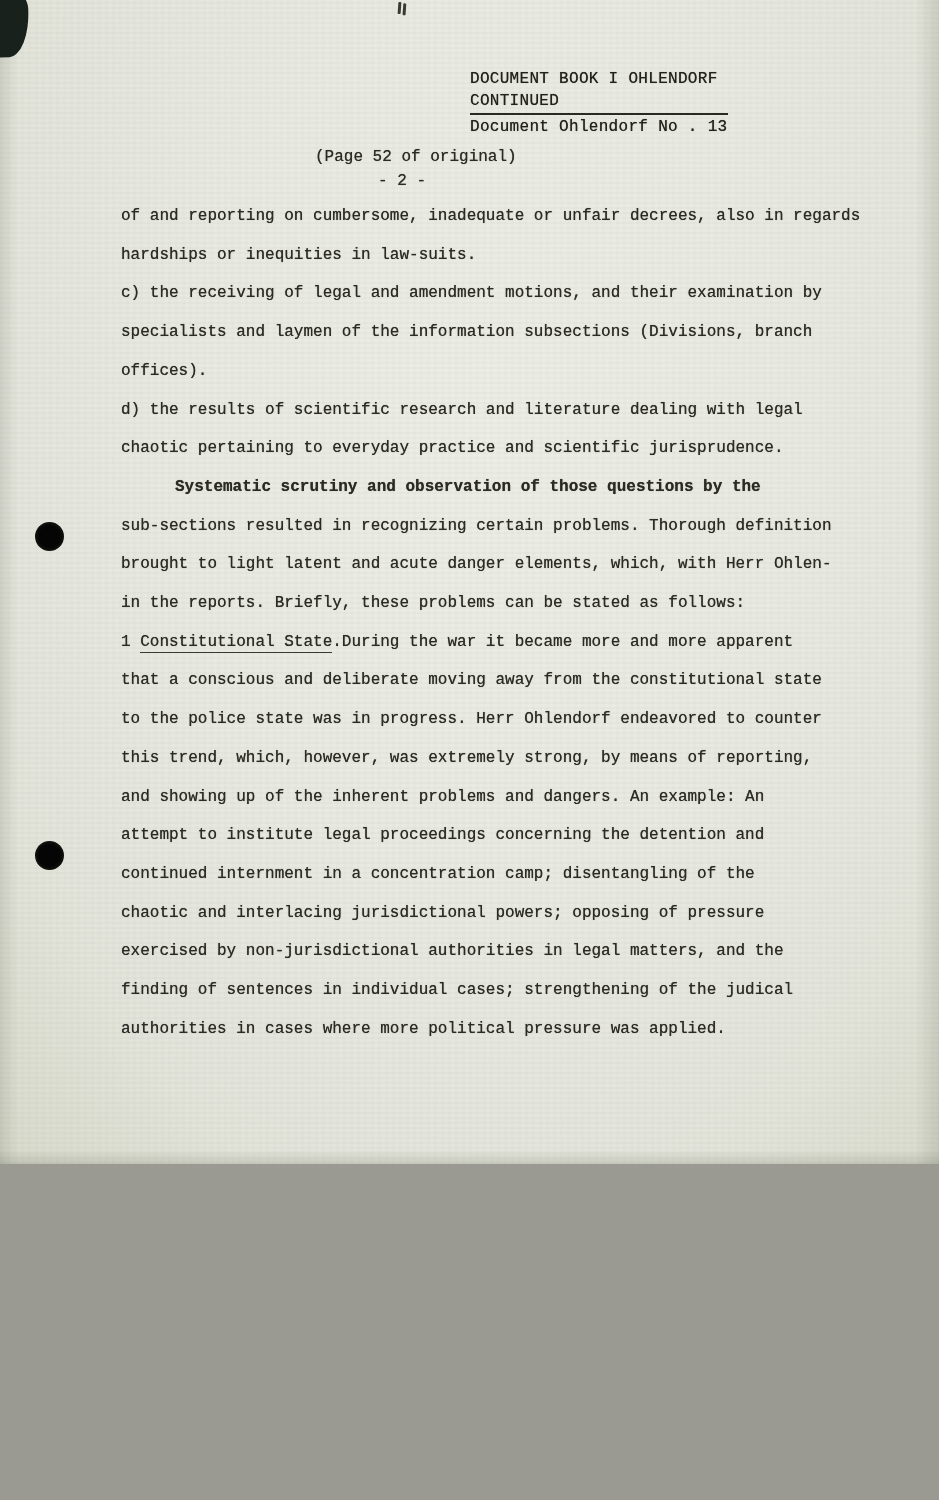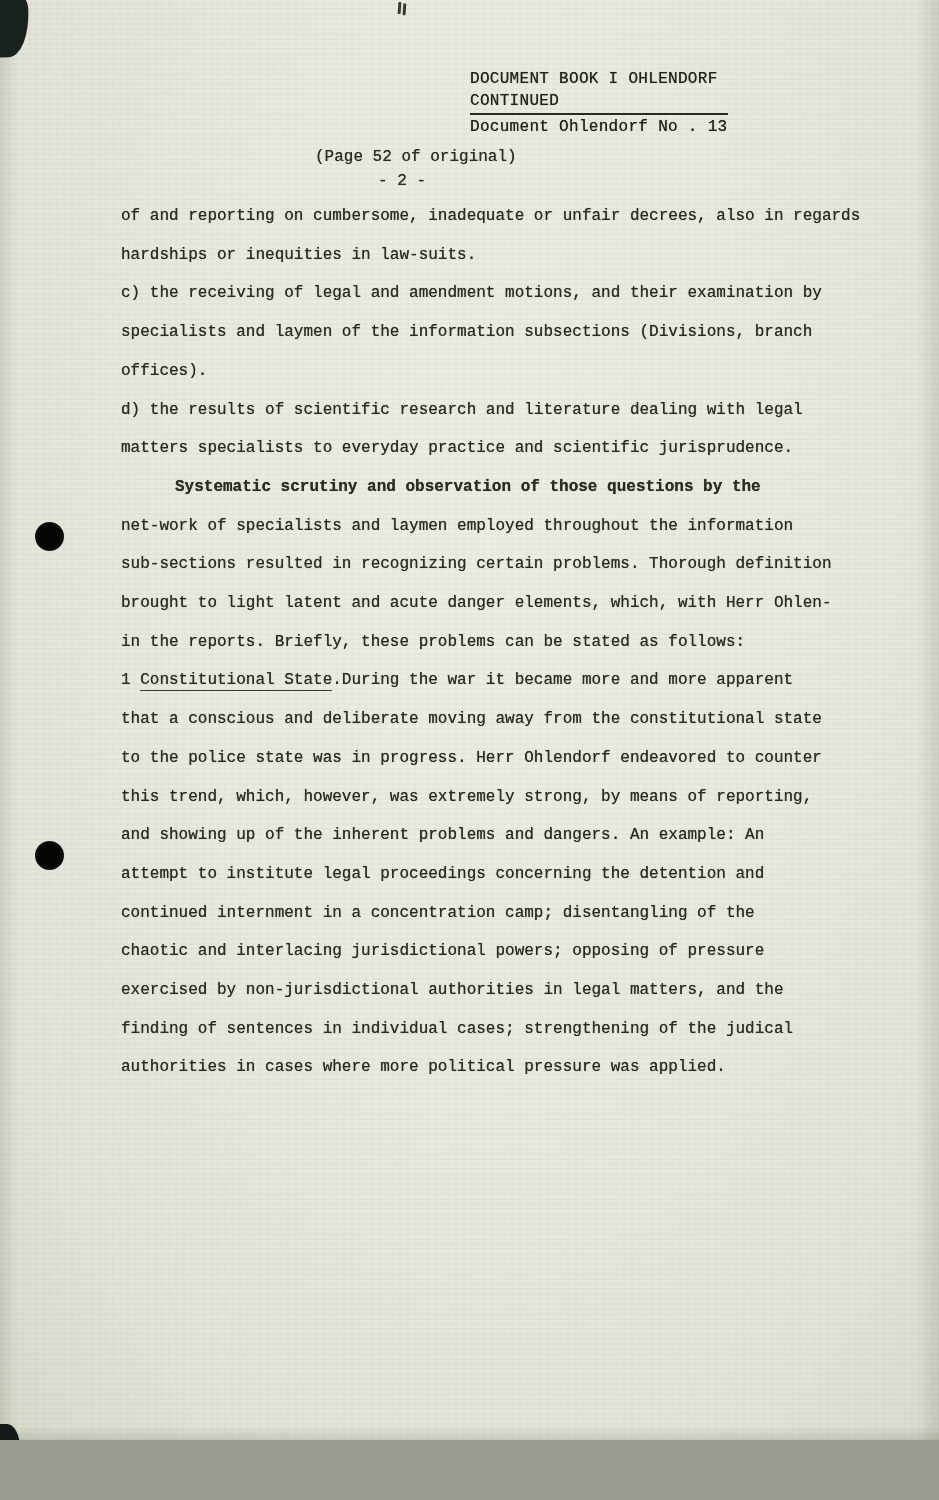--- a/index.html
+++ b/index.html
@@ -3,21 +3,21 @@
 <meta charset="utf-8">
 <style>
   html, body {
     margin: 0;
     padding: 0;
     background: #9a9a92;
   }
   .page {
     position: relative;
     width: 939px;
-    height: 1440px;
+    height: 1164px;
     overflow: hidden;
     background:
       radial-gradient(ellipse at 52% 38%, #ecede5 0%, #e8e9e1 45%, #e2e3d9 78%, #d8dacc 100%);
     font-family: "Liberation Mono", "DejaVu Sans Mono", monospace;
     color: #2b2a24;
   }
   .texture {
     position: absolute;
     inset: 0;
     pointer-events: none;
@@ -164,24 +164,23 @@
 
   <div class="bodytext">
     <div class="line">of and reporting on cumbersome, inadequate or unfair decrees, also in regards</div>
     <div class="line">hardships or inequities in law-suits.</div>
 
     <div class="line">c) the receiving of legal and amendment motions, and their examination by</div>
     <div class="line">specialists and laymen of the information subsections (Divisions, branch</div>
     <div class="line">offices).</div>
 
     <div class="line">d) the results of scientific research and literature dealing with legal</div>
-    <div class="line">matters specialists to everyday practice and scientific jurisprudence.</div>
+    <div class="line">chaotic pertaining to everyday practice and scientific jurisprudence.</div>
 
     <div class="line indent">Systematic scrutiny and observation of those questions by the</div>
-    <div class="line">net-work of specialists and laymen employed throughout the information</div>
     <div class="line">sub-sections resulted in recognizing certain problems. Thorough definition</div>
     <div class="line">brought to light latent and acute danger elements, which, with Herr Ohlen-</div>
     <div class="line">in the reports. Briefly, these problems can be stated as follows:</div>
 
     <div class="line"><span>1 </span><span class="underl">Constitutional State</span><span>.During the war it became more and more apparent</span></div>
 
     <div class="line">that a conscious and deliberate moving away from the constitutional state</div>
     <div class="line">to the police state was in progress. Herr Ohlendorf endeavored to counter</div>
     <div class="line">this trend, which, however, was extremely strong, by means of reporting,</div>
     <div class="line">and showing up of the inherent problems and dangers. An example: An</div>

